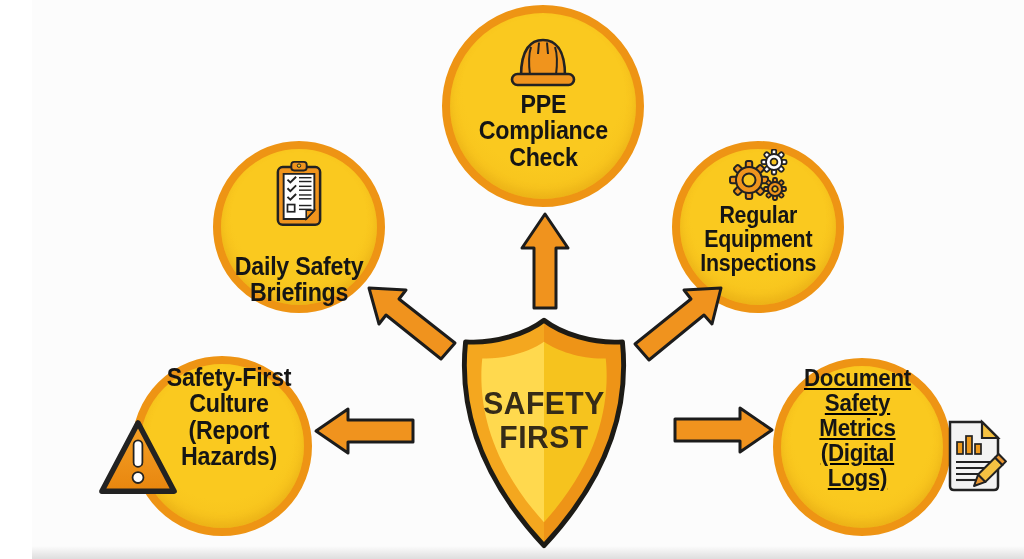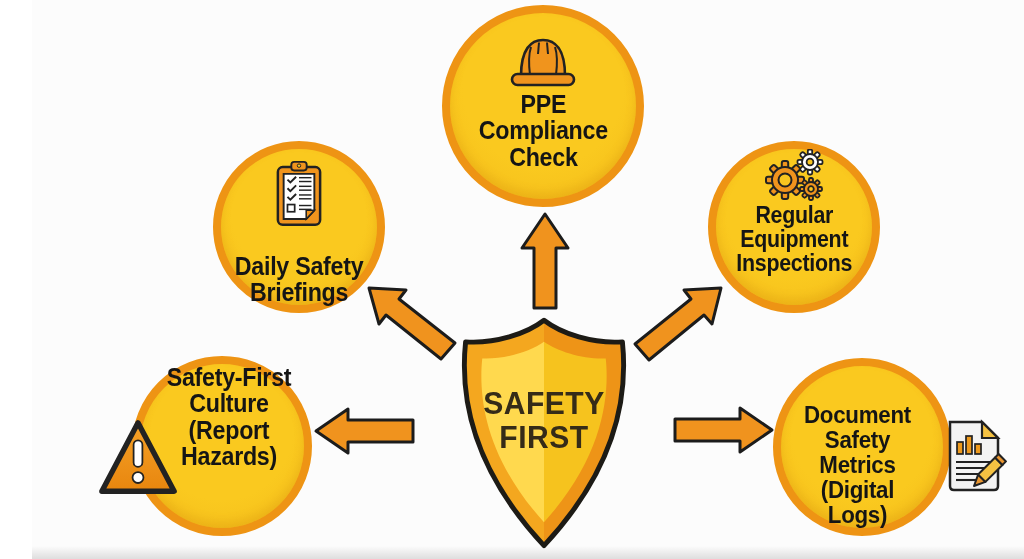--- a/index.html
+++ b/index.html
@@ -25,26 +25,26 @@
   .label{
     white-space:pre-line;text-align:center;font-weight:700;color:#151515;
     line-height:1.05;transform:scaleX(.93);letter-spacing:-.3px;
   }
   #node-ppe{left:410px;top:5px;width:202px;height:202px;}
   #node-ppe .icon{margin-top:20px;}
   #node-ppe .label{font-size:25px;margin-top:2px;}
   #node-briefings{left:181px;top:141px;width:172px;height:172px;justify-content:space-between;}
   #node-briefings .icon{margin-top:10px;}
   #node-briefings .label{font-size:25px;margin-top:3px;}
-  #node-inspections{left:676px;top:141px;width:172px;height:172px;}
+  #node-inspections{left:640px;top:141px;width:172px;height:172px;}
   #node-inspections .icon{margin-top:0px;}
   #node-inspections .label{font-size:23px;margin-top:-2px;}
   #node-culture{left:100px;top:356px;width:180px;height:180px;justify-content:flex-start;}
   #node-culture .label{font-size:25px;margin-left:14px;}
-  #node-metrics{left:741px;top:358px;width:178px;height:178px;justify-content:flex-end;}
+  #node-metrics{left:741px;top:358px;width:178px;height:178px;justify-content:flex-start;text-decoration:underline;}
   #node-metrics .label{font-size:24px;margin-left:-10px;line-height:1.04;}
   .overlay-icon{position:absolute;z-index:4;}
   #warning-triangle{left:-46px;top:50px;}
   #document-icon{left:155px;top:50px;}
   #shield{position:absolute;left:414px;top:313px;width:196px;height:240px;z-index:2;}
   #shield-label{
     position:absolute;left:0;top:74px;width:100%;
     text-align:center;font-weight:700;font-size:31px;line-height:1.1;
     color:#352b18;white-space:pre-line;transform:scaleX(.97);letter-spacing:.5px;
   }

